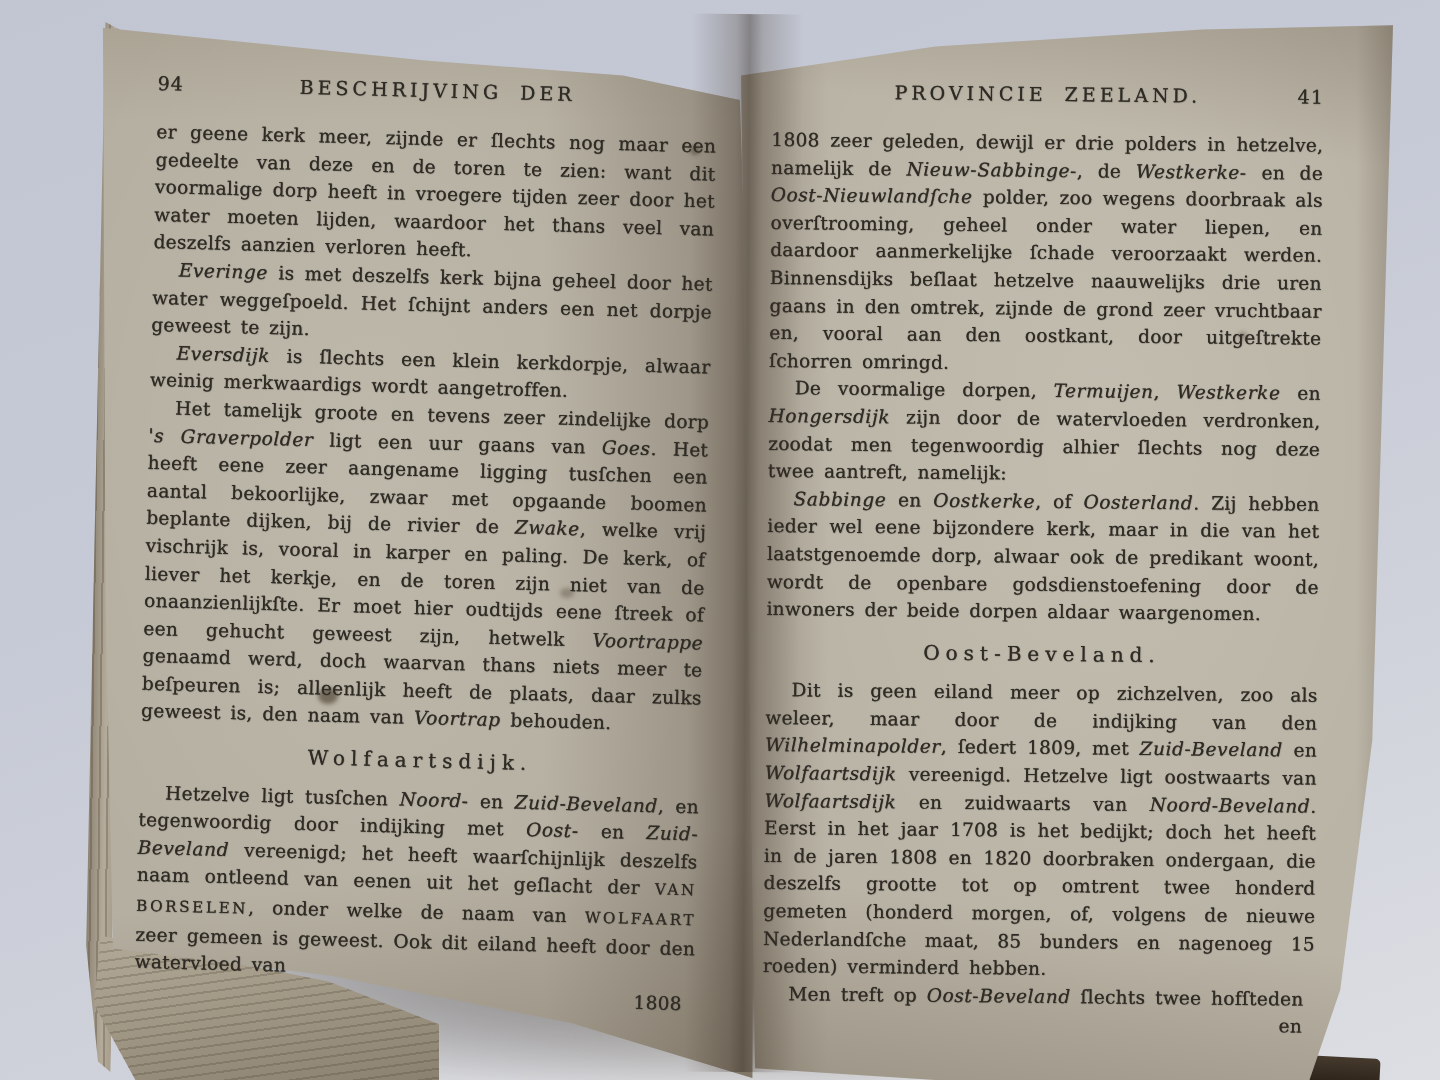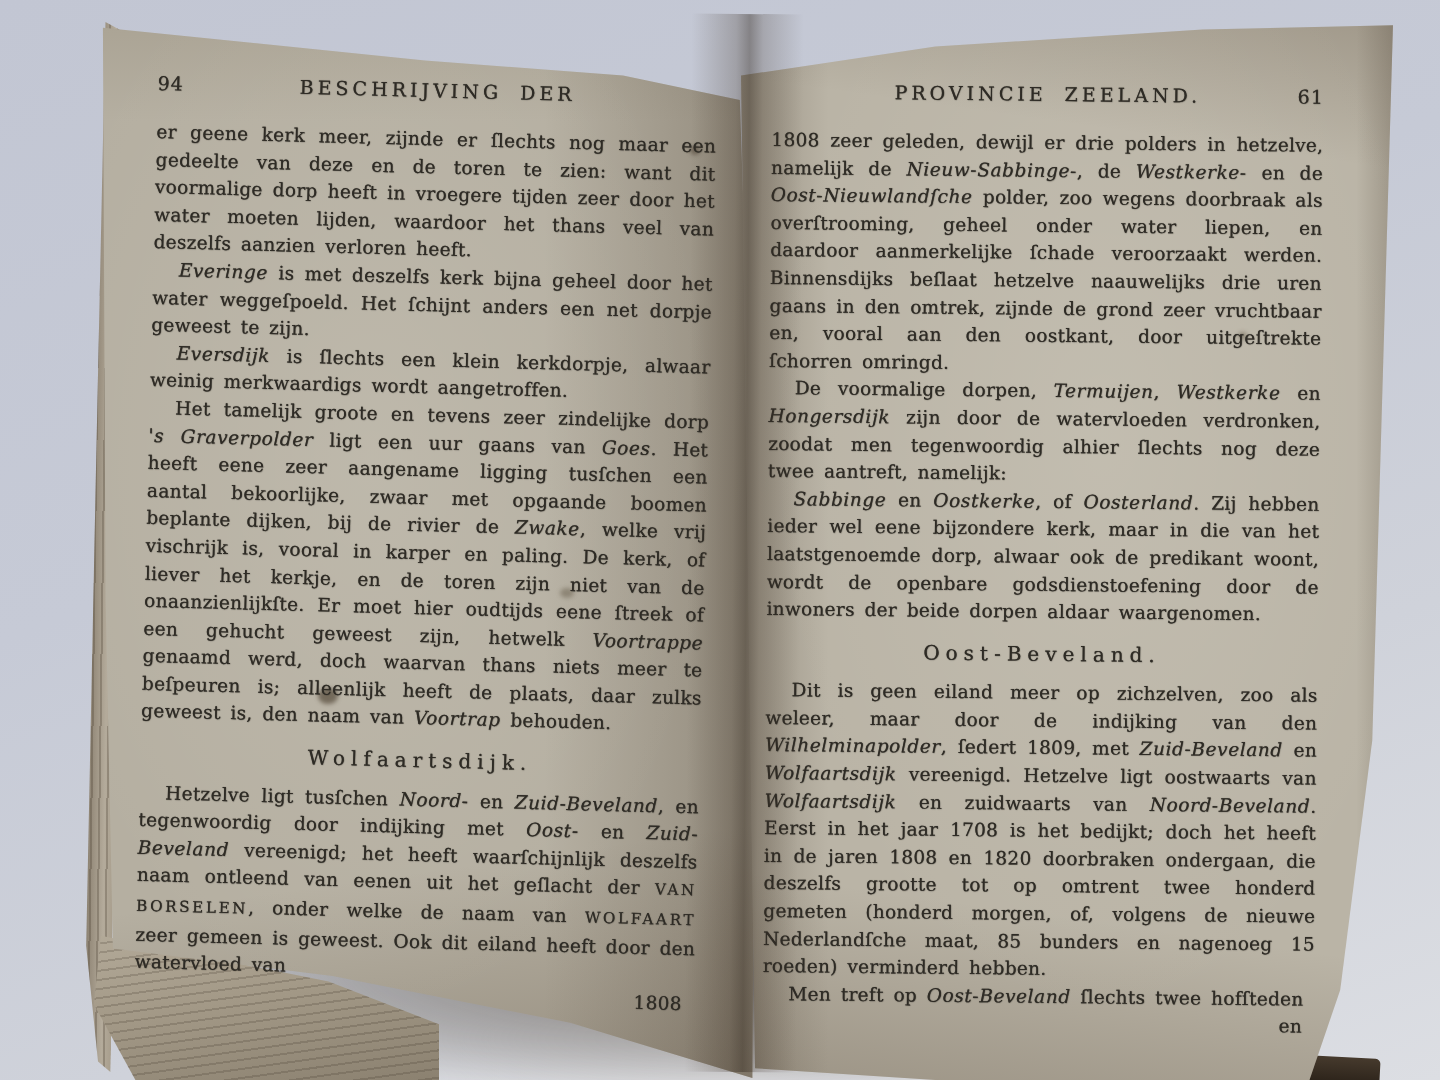--- a/index.html
+++ b/index.html
@@ -103,21 +103,21 @@
         <div class="sec-heading">Wolfaartsdijk.</div>
         <p class="para"><span>Hetzelve ligt tusſchen </span><span class="it">Noord-</span><span> en </span><span class="it">Zuid-Beveland</span><span>, en tegenwoordig door indijking met </span><span class="it">Oost-</span><span> en </span><span class="it">Zuid-Beveland</span><span> vereenigd; het heeft waarſchijnlijk deszelfs naam ontleend van eenen uit het geſlacht der </span><span class="sc">VAN BORSELEN</span><span>, onder welke de naam van </span><span class="sc">WOLFAART</span><span> zeer gemeen is geweest. Ook dit eiland heeft door den watervloed van</span></p>
         <div class="catchword">1808</div>
       </div>
   </div>
 
   <div class="text right-text">
     <div class="pg-header">
       <span class="side-a"></span>
       <span class="pg-title">PROVINCIE ZEELAND.</span>
-      <span class="pg-num side-b">61</span>
+      <span class="pg-num side-b">41</span>
     </div>
     <div class="pg-body">
         <p class="para noindent"><span>1808 zeer geleden, dewijl er drie polders in hetzelve, namelijk de </span><span class="it">Nieuw-Sabbinge-</span><span>, de </span><span class="it">Westkerke-</span><span> en de </span><span class="it">Oost-Nieuwlandſche</span><span> polder, zoo wegens doorbraak als overſtrooming, geheel onder water liepen, en daardoor aanmerkelijke ſchade veroorzaakt werden. Binnensdijks beſlaat hetzelve naauwelijks drie uren gaans in den omtrek, zijnde de grond zeer vruchtbaar en, vooral aan den oostkant, door uitgeſtrekte ſchorren omringd.</span></p>
         <p class="para"><span>De voormalige dorpen, </span><span class="it">Termuijen</span><span>, </span><span class="it">Westkerke</span><span> en </span><span class="it">Hongersdijk</span><span> zijn door de watervloeden verdronken, zoodat men tegenwoordig alhier ſlechts nog deze twee aantreft, namelijk:</span></p>
         <p class="para"><span class="it">Sabbinge</span><span> en </span><span class="it">Oostkerke</span><span>, of </span><span class="it">Oosterland</span><span>. Zij hebben ieder wel eene bijzondere kerk, maar in die van het laatstgenoemde dorp, alwaar ook de predikant woont, wordt de openbare godsdienstoefening door de inwoners der beide dorpen aldaar waargenomen.</span></p>
         <div class="sec-heading">Oost-Beveland.</div>
         <p class="para"><span>Dit is geen eiland meer op zichzelven, zoo als weleer, maar door de indijking van den </span><span class="it">Wilhelminapolder</span><span>, ſedert 1809, met </span><span class="it">Zuid-Beveland</span><span> en </span><span class="it">Wolfaartsdijk</span><span> vereenigd. Hetzelve ligt oostwaarts van </span><span class="it">Wolfaartsdijk</span><span> en zuidwaarts van </span><span class="it">Noord-Beveland</span><span>. Eerst in het jaar 1708 is het bedijkt; doch het heeft in de jaren 1808 en 1820 doorbraken ondergaan, die deszelfs grootte tot op omtrent twee honderd gemeten (honderd morgen, of, volgens de nieuwe Nederlandſche maat, 85 bunders en nagenoeg 15 roeden) verminderd hebben.</span></p>
         <p class="para"><span>Men treft op </span><span class="it">Oost-Beveland</span><span> ſlechts twee hofſteden</span></p>
         <div class="catchword">en</div>
       </div>

